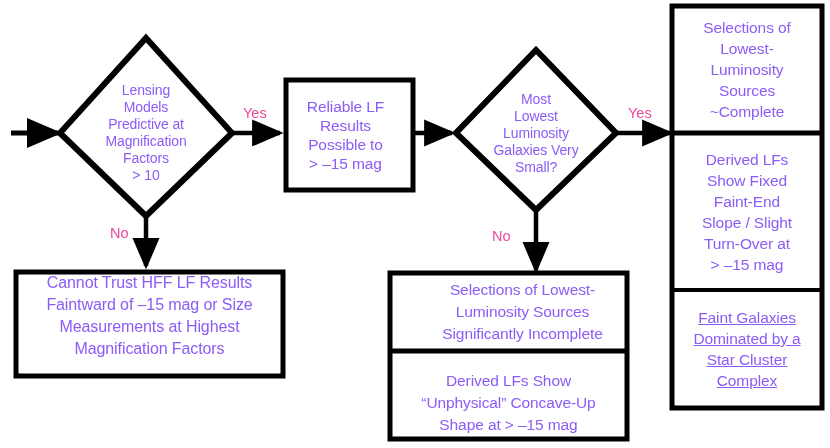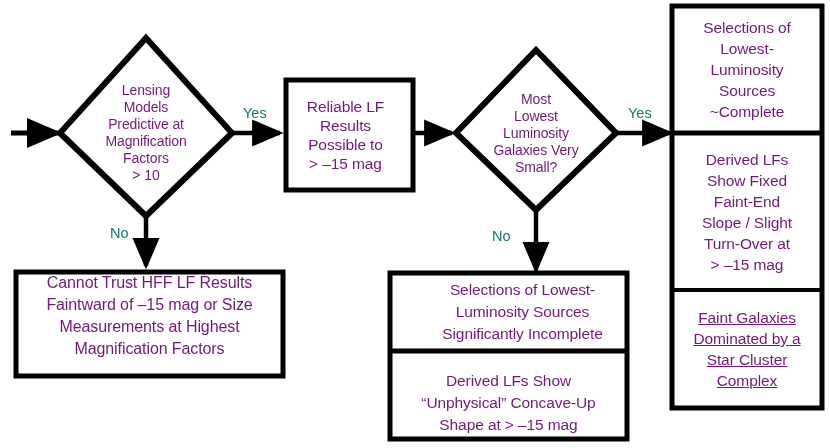--- a/index.html
+++ b/index.html
@@ -28,28 +28,28 @@
     position: absolute;
     display: flex;
     align-items: center;
     justify-content: center;
     text-align: center;
     font-size: 15.5px;
     line-height: 19px;
     font-weight: 400;
     letter-spacing: -0.1px;
     white-space: pre-line;
-    color: #701a75;
+    color: #8b5cf6;
     box-sizing: border-box;
   }
   .edge-label {
     position: absolute;
     font-size: 14.5px;
     line-height: 16px;
-    color: #0f766e;
+    color: #ec4899;
     white-space: nowrap;
   }
   .diamond-text { font-size: 14px; line-height: 17px; }
 </style>
 </head>
 <body>
 
 <div id="canvas">
 
   <svg class="layer" viewBox="0 0 830 448" xmlns="http://www.w3.org/2000/svg">

